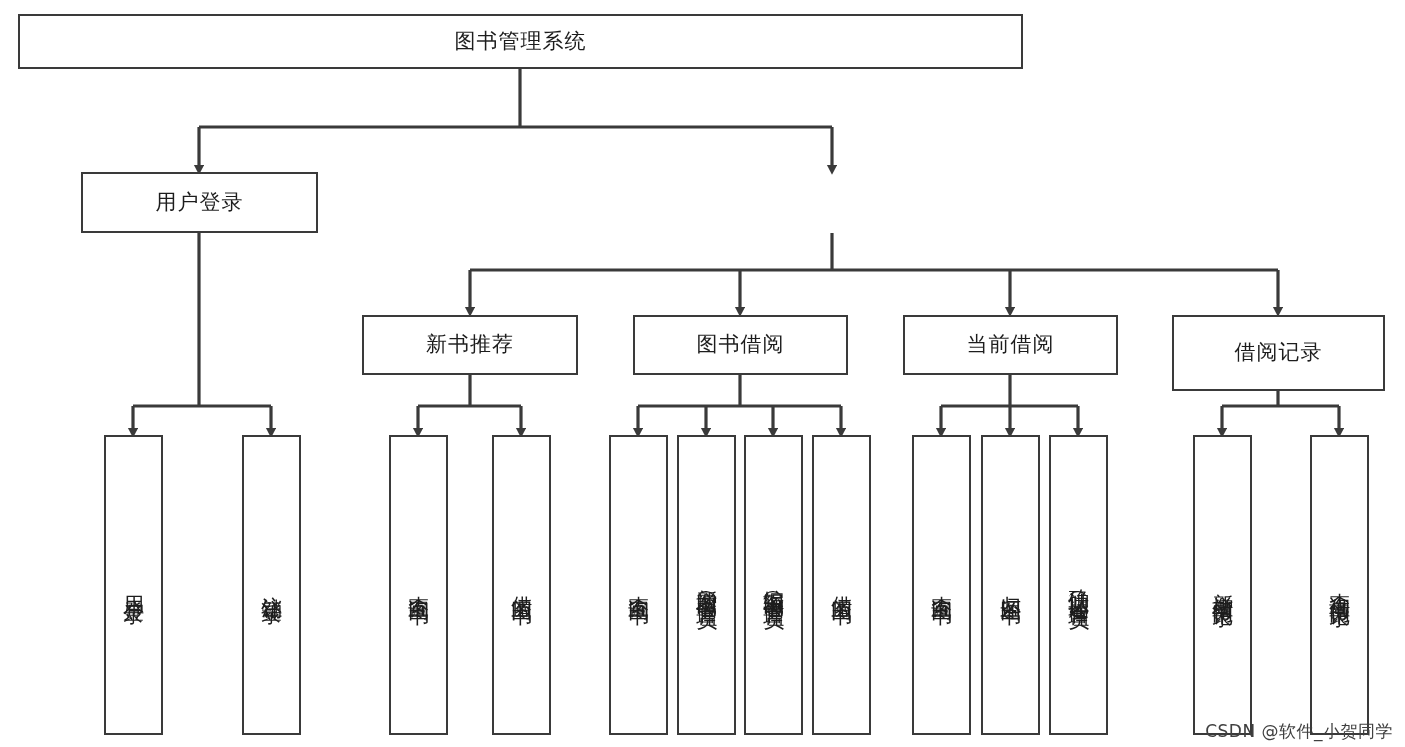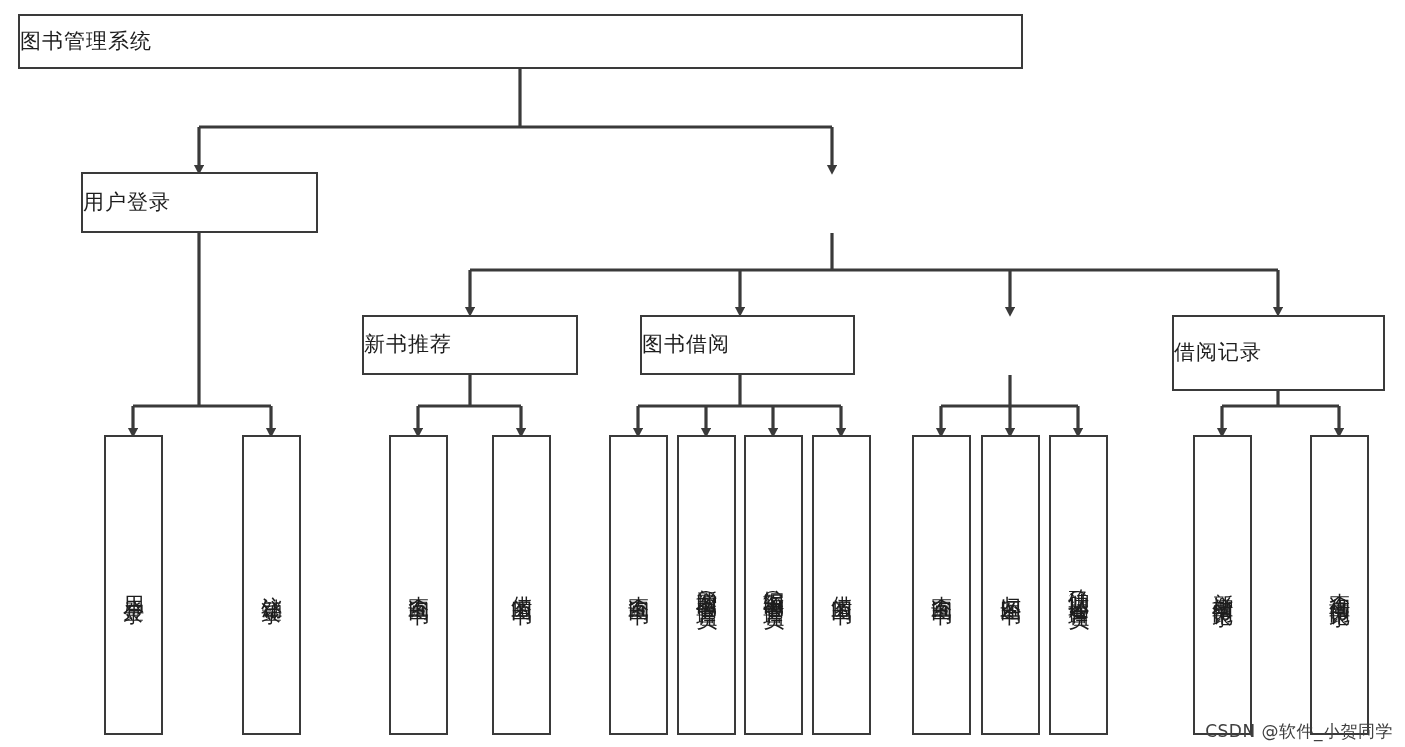--- a/index.html
+++ b/index.html
@@ -26,20 +26,21 @@
     height: 747px;
     pointer-events: none;
   }
   .node {
     position: absolute;
     box-sizing: border-box;
     background: #ffffff;
     border: 2px solid #3a3a3a;
     display: flex;
     align-items: center;
+    justify-content: center;
     color: #1d1d1d;
   }
   .node.horiz {
     font-size: 21px;
     line-height: 1.2;
     letter-spacing: 1px;
     white-space: nowrap;
   }
   .node.vert {
     writing-mode: vertical-rl;
@@ -126,22 +127,25 @@
     <span>图书管理系统</span>
   </div>
 
   <div class="node horiz" style="left:81px; top:172px; width:237px; height:61px;">
     <span>用户登录</span>
   </div>
 
   <div class="node horiz" style="left:362px; top:315px; width:216px; height:60px;">
     <span>新书推荐</span>
   </div>
-  <div class="node horiz" style="left:633px; top:315px; width:215px; height:60px;margin-left:7px;">
+  <div class="node horiz" style="left:633px; top:315px; width:215px; height:60px;">
     <span>图书借阅</span>
+  </div>
+  <div class="node horiz" style="left:903px; top:315px; width:215px; height:60px;">
+    <span>当前借阅</span>
   </div>
   <div class="node horiz" style="left:1172px; top:315px; width:213px; height:76px;">
     <span>借阅记录</span>
   </div>
 
   <div class="node vert" style="left:104px; top:435px; width:59px; height:300px;">
     <span class="vlabel">用户登录</span>
   </div>
   <div class="node vert" style="left:242px; top:435px; width:59px; height:300px;">
     <span class="vlabel">注销登录</span>

